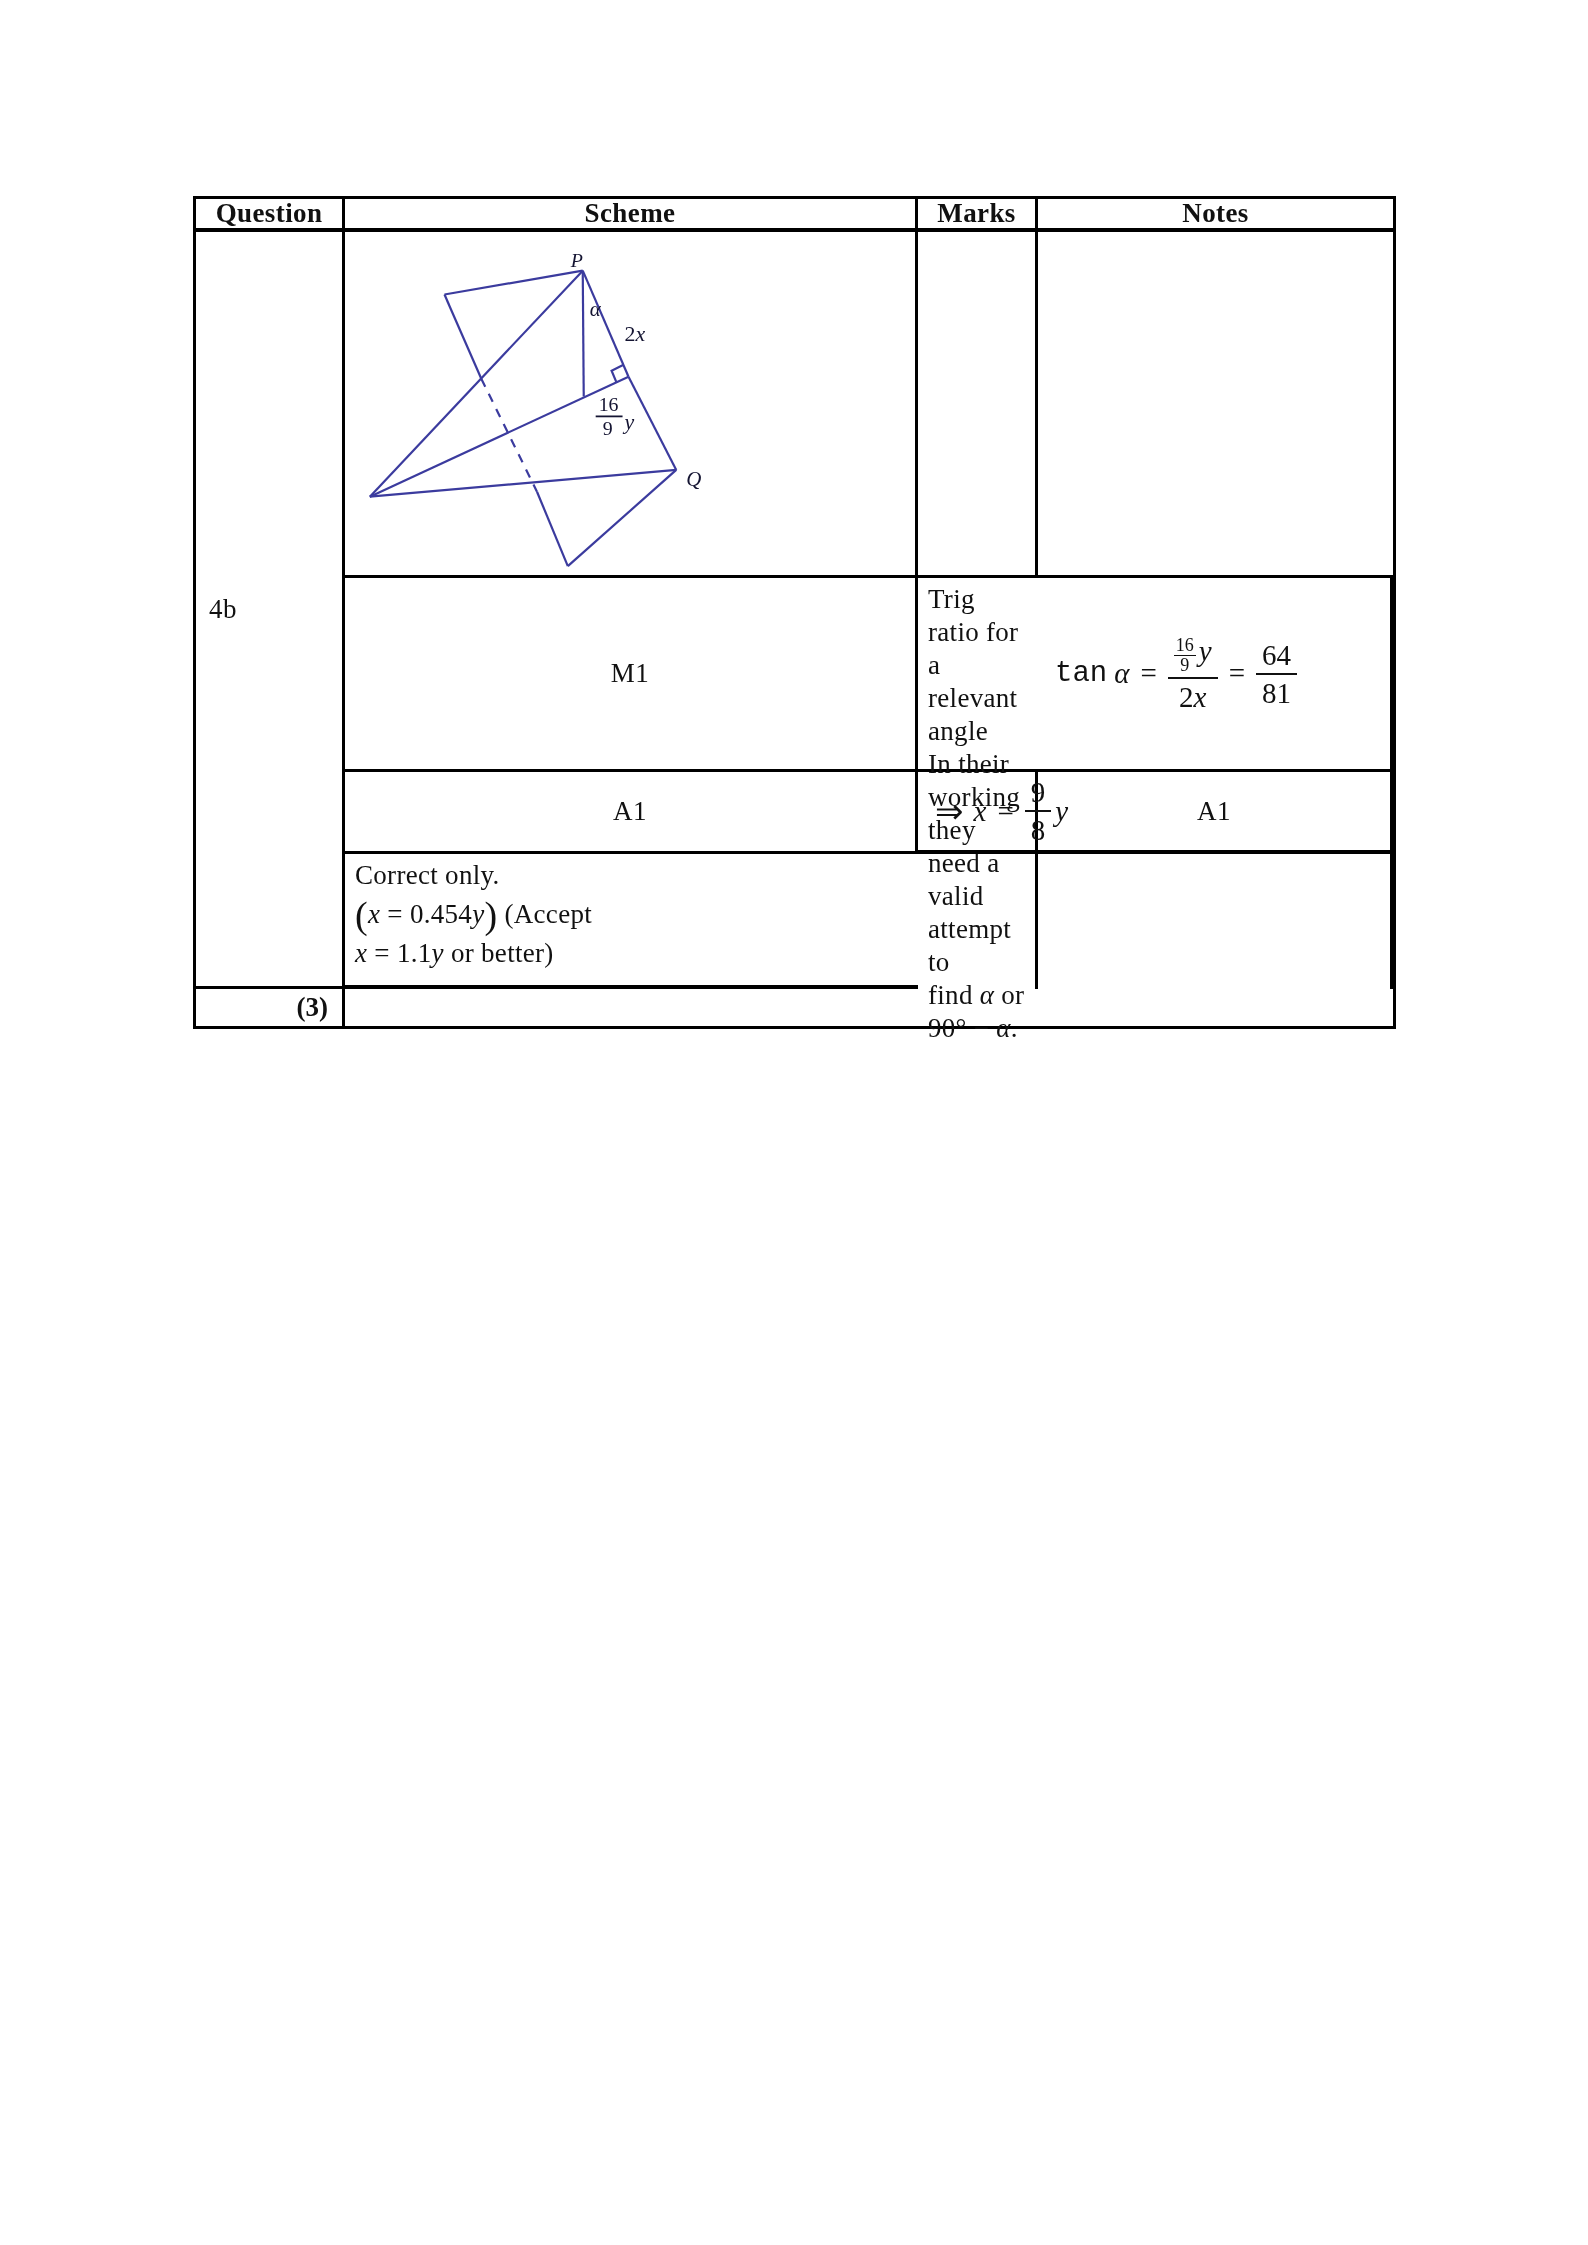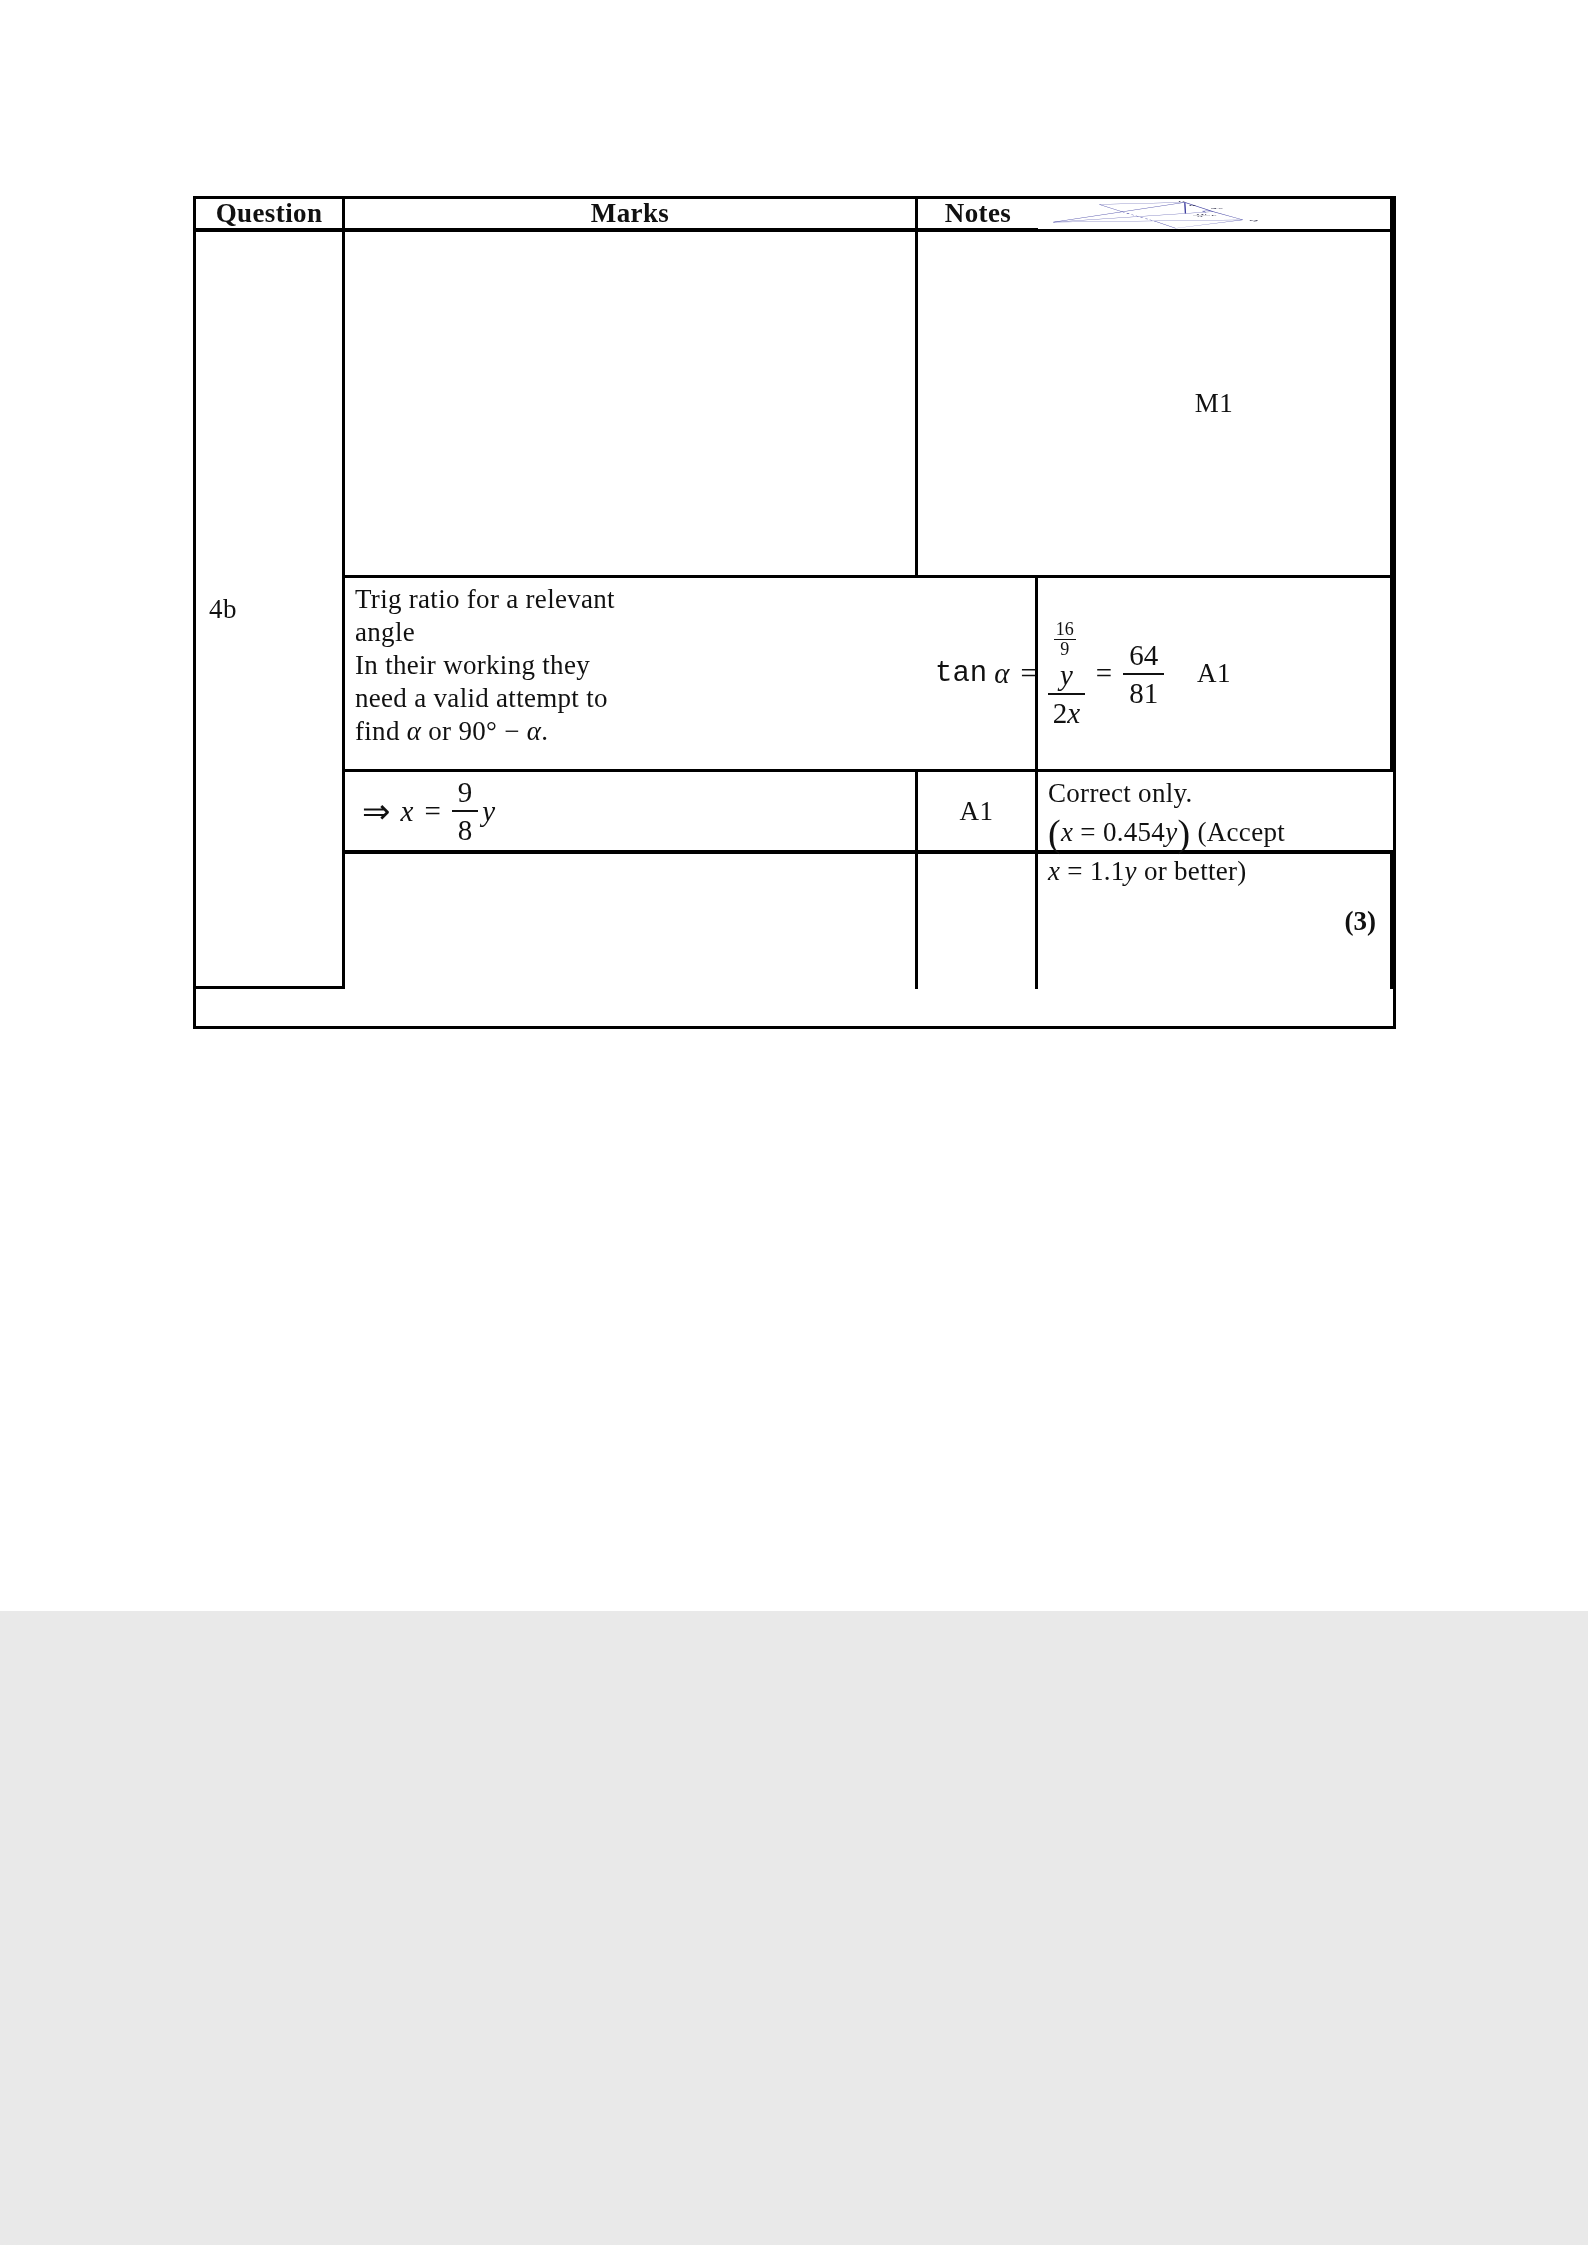--- a/index.html
+++ b/index.html
@@ -4,21 +4,21 @@
 <style>
   :root{
     --background:#ffffff;
     --text-color:#111111;
     --border-color:#000000;
     --line-color:#3b3b9e;
     --label-color:#141432;
   }
   *{margin:0;padding:0;box-sizing:border-box;}
   body{background:#e9e9e9;font-family:"Liberation Serif",serif;color:var(--text-color);}
-  .sheet{position:relative;width:1588px;height:1611px;background:var(--background);overflow:hidden;}
+  .sheet{position:relative;width:1588px;height:2245px;background:var(--background);overflow:hidden;}
 
   .mark-table{
     position:absolute;left:193px;top:196px;
     width:1203px;
     display:grid;
     grid-template-columns:149px 573px 120px 355px;
     grid-template-rows:33px 346px 194px 82px 135px 37px;
     border:3px solid var(--border-color);
     background:var(--background);
   }
@@ -63,20 +63,21 @@
   .dlabel{font-family:"Liberation Serif",serif;fill:var(--label-color);}
   .fracbar{stroke:var(--label-color);stroke-width:1.8;}
 </style>
 </head>
 <body>
 
 <div class="sheet">
   <div class="mark-table">
 
     <div class="cell hcell heavy">Question</div>
+    <div class="cell hcell heavy">Scheme</div>
     <div class="cell hcell heavy">Marks</div>
     <div class="cell hcell heavy lastcol">Notes</div>
 
     <div class="cell qcell">4b</div>
 
     <div class="cell diagram-cell">
       <svg viewBox="0 0 573 346" preserveAspectRatio="none">
 
         <path class="dline" d="M100,63 L239,39"></path>
 

